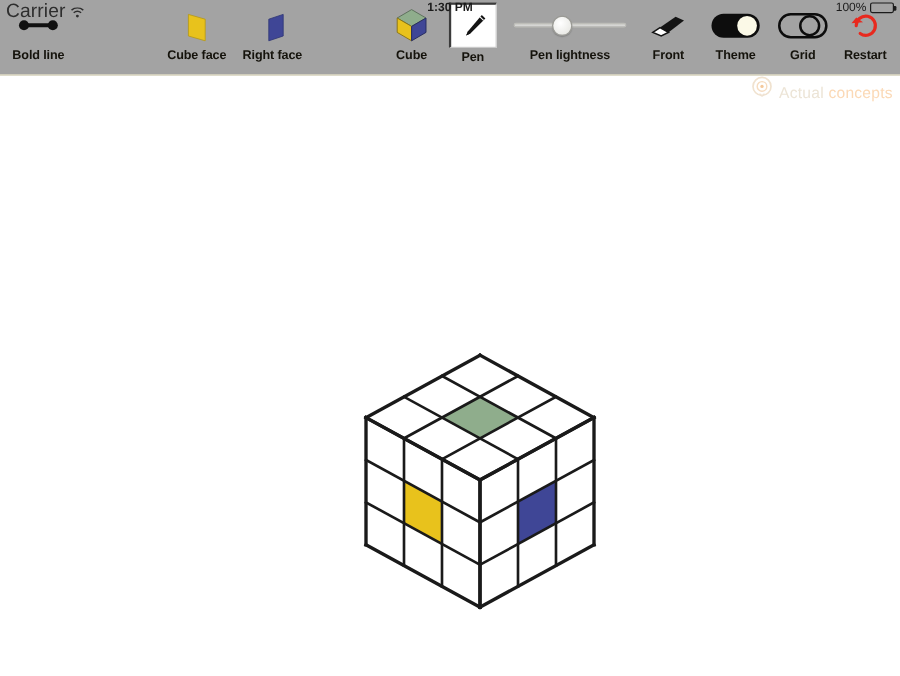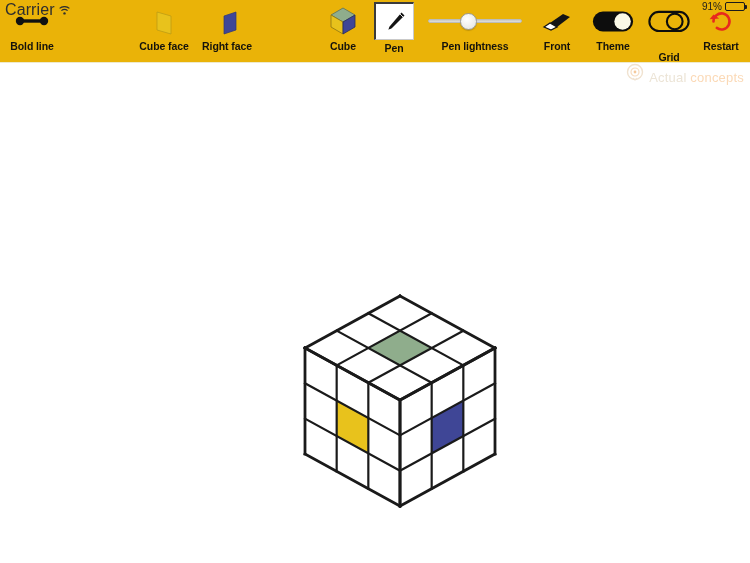--- a/index.html
+++ b/index.html
@@ -80,21 +80,21 @@
     background: #1b1b1b;
     border-radius: 1px;
   }
 
   
   .toolbar {
     position: absolute;
     top: 0; left: 0;
     width: 750px;
     height: 63px;
-    background: #eab308;
+    background: #a3a3a3;
     border-bottom: 1px solid #eeeacd;
     box-sizing: border-box;
     display: flex;
     align-items: flex-start;
     z-index: 10;
   }
   .tool {
     position: absolute;
     top: 6px;
     display: flex;
@@ -282,21 +282,21 @@
     <div class="tool" style="left:589px;width:48px;">
       <div class="tool-glyph">
         <svg width="46" height="26" viewBox="0 0 46 26">
           <rect x="2" y="3" width="42" height="21" rx="10.5" fill="#0d0d0d"></rect>
           <circle cx="33" cy="13.5" r="8.6" fill="#fbf9e7"></circle>
         </svg>
       </div>
       <div class="tool-label">Theme</div>
     </div>
 
-    <div class="tool" style="left:645px;width:48px;gap:11px;">
+    <div class="tool" style="left:645px;width:48px;">
       <div class="tool-glyph">
         <svg width="46" height="26" viewBox="0 0 46 26">
           <rect x="2.5" y="3.5" width="41" height="20" rx="10" fill="none" stroke="#0d0d0d" stroke-width="2.2"></rect>
           <circle cx="29" cy="13.5" r="8.2" fill="none" stroke="#0d0d0d" stroke-width="2.2"></circle>
         </svg>
       </div>
       <div class="tool-label">Grid</div>
     </div>
 
     <div class="tool" style="left:696px;width:50px;">
@@ -312,22 +312,23 @@
 
   <div class="statusbar">
     <div class="status-left">
       <span>Carrier</span>
       <svg width="11" height="9" viewBox="0 0 11 9">
         <path d="M0.6 2.4 a7.5 7.5 0 0 1 9.8 0" fill="none" stroke="#2e2e2e" stroke-width="1.2"></path>
         <path d="M2.4 4.6 a4.8 4.8 0 0 1 6.2 0" fill="none" stroke="#2e2e2e" stroke-width="1.2"></path>
         <circle cx="5.5" cy="7.4" r="1.2" fill="#2e2e2e"></circle>
       </svg>
     </div>
+    <div class="status-center">1:30 PM</div>
     <div class="status-right">
-      <span>91%</span>
+      <span>100%</span>
       <span class="battery">
         <span class="battery-fill" style="width:100%"></span>
       </span>
     </div>
   </div>
 
   <div class="watermark">
     <svg width="22" height="22" viewBox="0 0 22 22">
       <circle cx="11" cy="9" r="7.5" fill="none" stroke="#f0e2cf" stroke-width="1.4"></circle>
       <circle cx="11" cy="9" r="4" fill="none" stroke="#f6dcc0" stroke-width="1.2"></circle>

